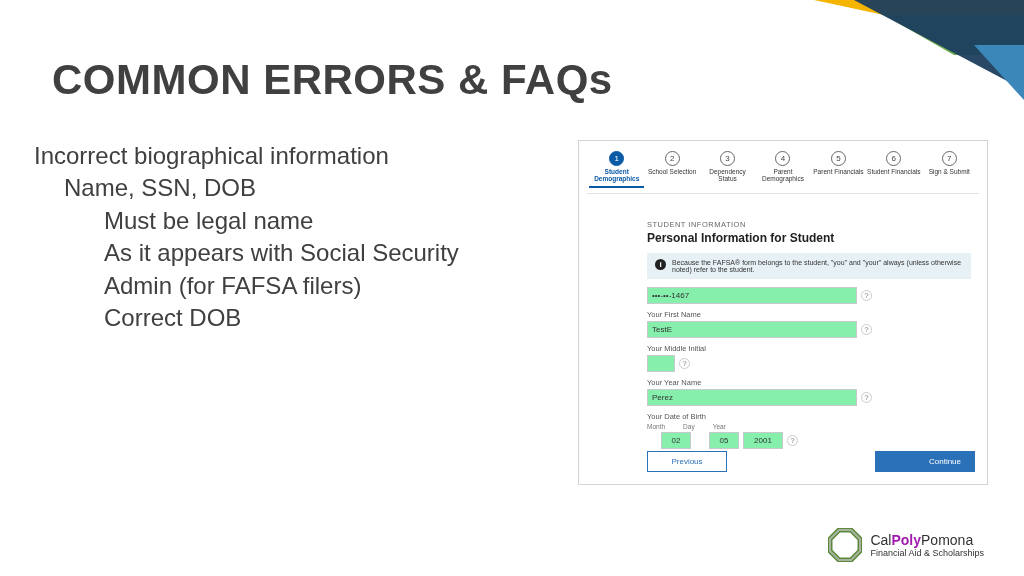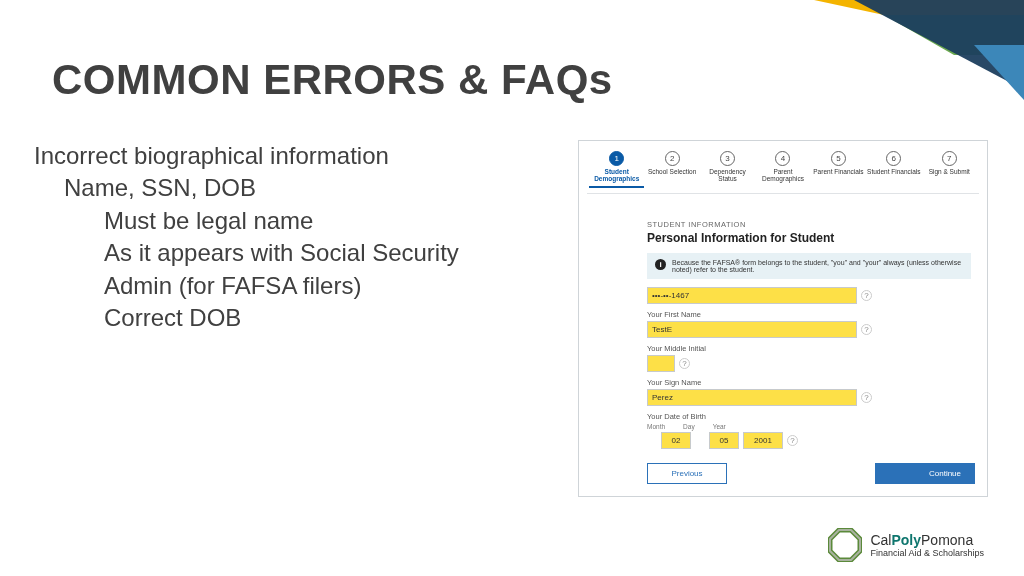--- a/index.html
+++ b/index.html
@@ -21,36 +21,36 @@
   .step.active .lbl { color: #0a5aa6; font-weight: 600; }
   .step.active { border-bottom: 2px solid #0a5aa6; margin-bottom: -1px; padding-bottom: 4px; }
   .st-body { padding: 6px 8px 2px 60px; }
   .st-eyebrow { font-size: 7.5px; letter-spacing: .5px; color: #666; margin-top: 20px; }
   .st-h { font-size: 12px; font-weight: 600; color: #222; margin: 2px 0 8px; }
   .notice { background: #e7f1f5; padding: 6px 8px; display: flex; gap: 6px; align-items: flex-start; margin-bottom: 8px; }
   .notice .info-ic { width: 11px; height: 11px; border-radius: 50%; background: #222; color: #fff; font-size: 8px; line-height: 11px; text-align: center; font-weight: 700; flex: 0 0 11px; }
   .notice .txt { font-size: 7px; color: #333; }
   .fld-label { font-size: 7.5px; color: #555; margin-top: 6px; }
   .fld-row { display: flex; align-items: center; gap: 4px; margin-top: 2px; }
-  .fld-input { border: 1px solid #c7cacc; background: #fde047; font-size: 8px; padding: 3px 4px; color: #333; }
+  .fld-input { border: 1px solid #c7cacc; background: #86efac; font-size: 8px; padding: 3px 4px; color: #333; }
   .w-long { width: 210px; }
   .w-short { width: 28px; }
   .w-dt { width: 30px; text-align: center; margin-left: 14px; }
   .w-yr { width: 40px; text-align: center; }
   .qmark { font-size: 8px; color: #888; border: 1px solid #ccc; border-radius: 50%; width: 11px; height: 11px; line-height: 9px; text-align: center; }
   .dob-sub { display: flex; gap: 18px; font-size: 6.5px; color: #777; margin-top: 2px; }
-  .btn-row { display: flex; justify-content: space-between; margin-top: 12px; padding: 0 4px 2px 60px; }
+  .btn-row { display: flex; justify-content: space-between; margin-top: 0; padding: 0 4px 2px 60px; }
   .btn { font-size: 8px; padding: 5px 0; width: 80px; text-align: center; cursor: pointer; }
   .btn.prev { border: 1px solid #2b71b8; color: #2b71b8; background: #fff; }
   .btn.cont { background: #2b71b8; color: #fff; border: 1px solid #2b71b8; width: 100px; padding-left: 40px; }
   .logo-block { position: absolute; right: 40px; bottom: 14px; display: flex; align-items: center; gap: 8px; }
   .logo-oct { position: relative; width: 34px; height: 34px; }
   .logo-oct svg { display: block; }
   .logo-text .l1 { font-size: 14px; color: #333; font-weight: 400; }
-  .logo-text .l1 b { font-weight: 800; color: #0f766e; }
+  .logo-text .l1 b { font-weight: 800; color: #a21caf; }
   .logo-text .l2 { font-size: 9px; color: #333; }
 </style>
 </head>
 <body>
 <div class="slide">
 
   <div class="corner">
     <svg width="260" height="110" viewBox="0 0 260 110">
       <polygon points="50,0 260,0 260,15 120,15" fill="#f4b400"></polygon>
       <polygon points="120,15 260,15 260,55 190,55" fill="#6aa84f"></polygon>
@@ -121,21 +121,21 @@
         <input class="fld-input w-long" value="TestE" style="">
         <span class="qmark">?</span>
       </div>
 
       <div class="fld-label">Your Middle Initial</div>
       <div class="fld-row">
         <input class="fld-input w-short" value="" style="">
         <span class="qmark">?</span>
       </div>
 
-      <div class="fld-label">Your Sign Name</div>
+      <div class="fld-label">Your Year Name</div>
       <div class="fld-row">
         <input class="fld-input w-long" value="Perez" style="">
         <span class="qmark">?</span>
       </div>
 
       <div class="fld-label">Your Date of Birth</div>
       <div class="dob-sub">
         <span>Month</span>
         <span>Day</span>
         <span>Year</span>

